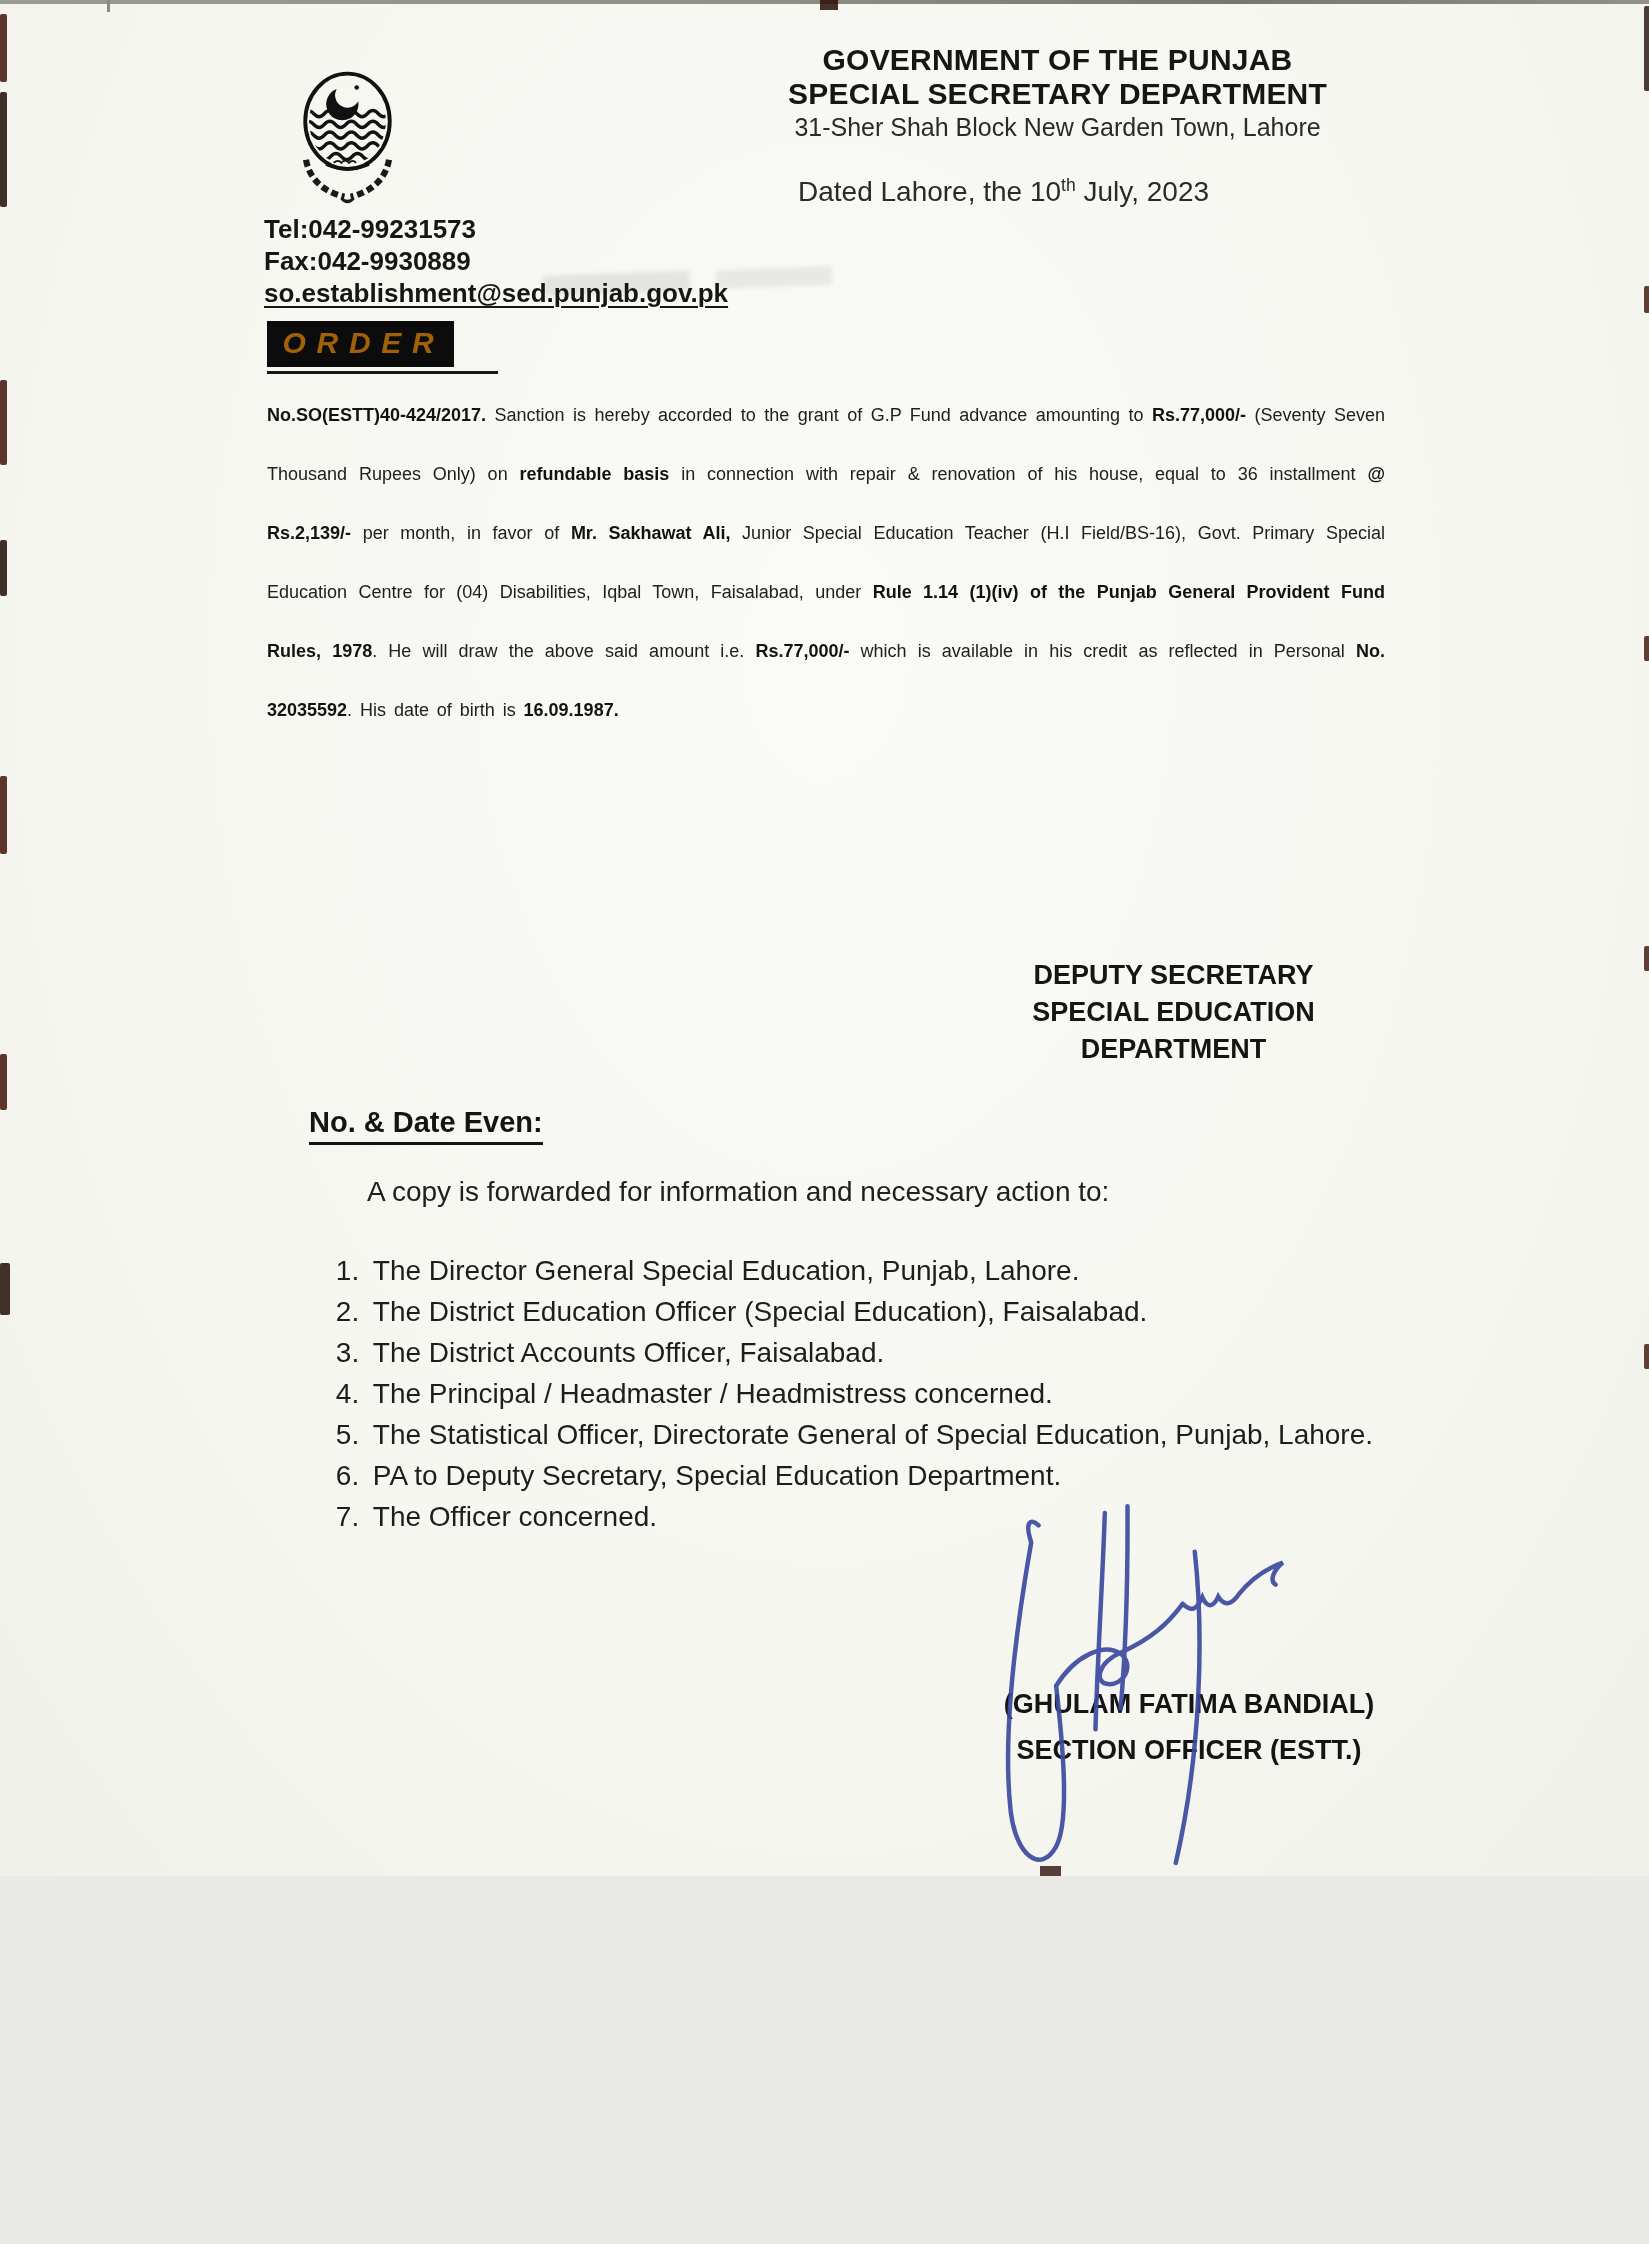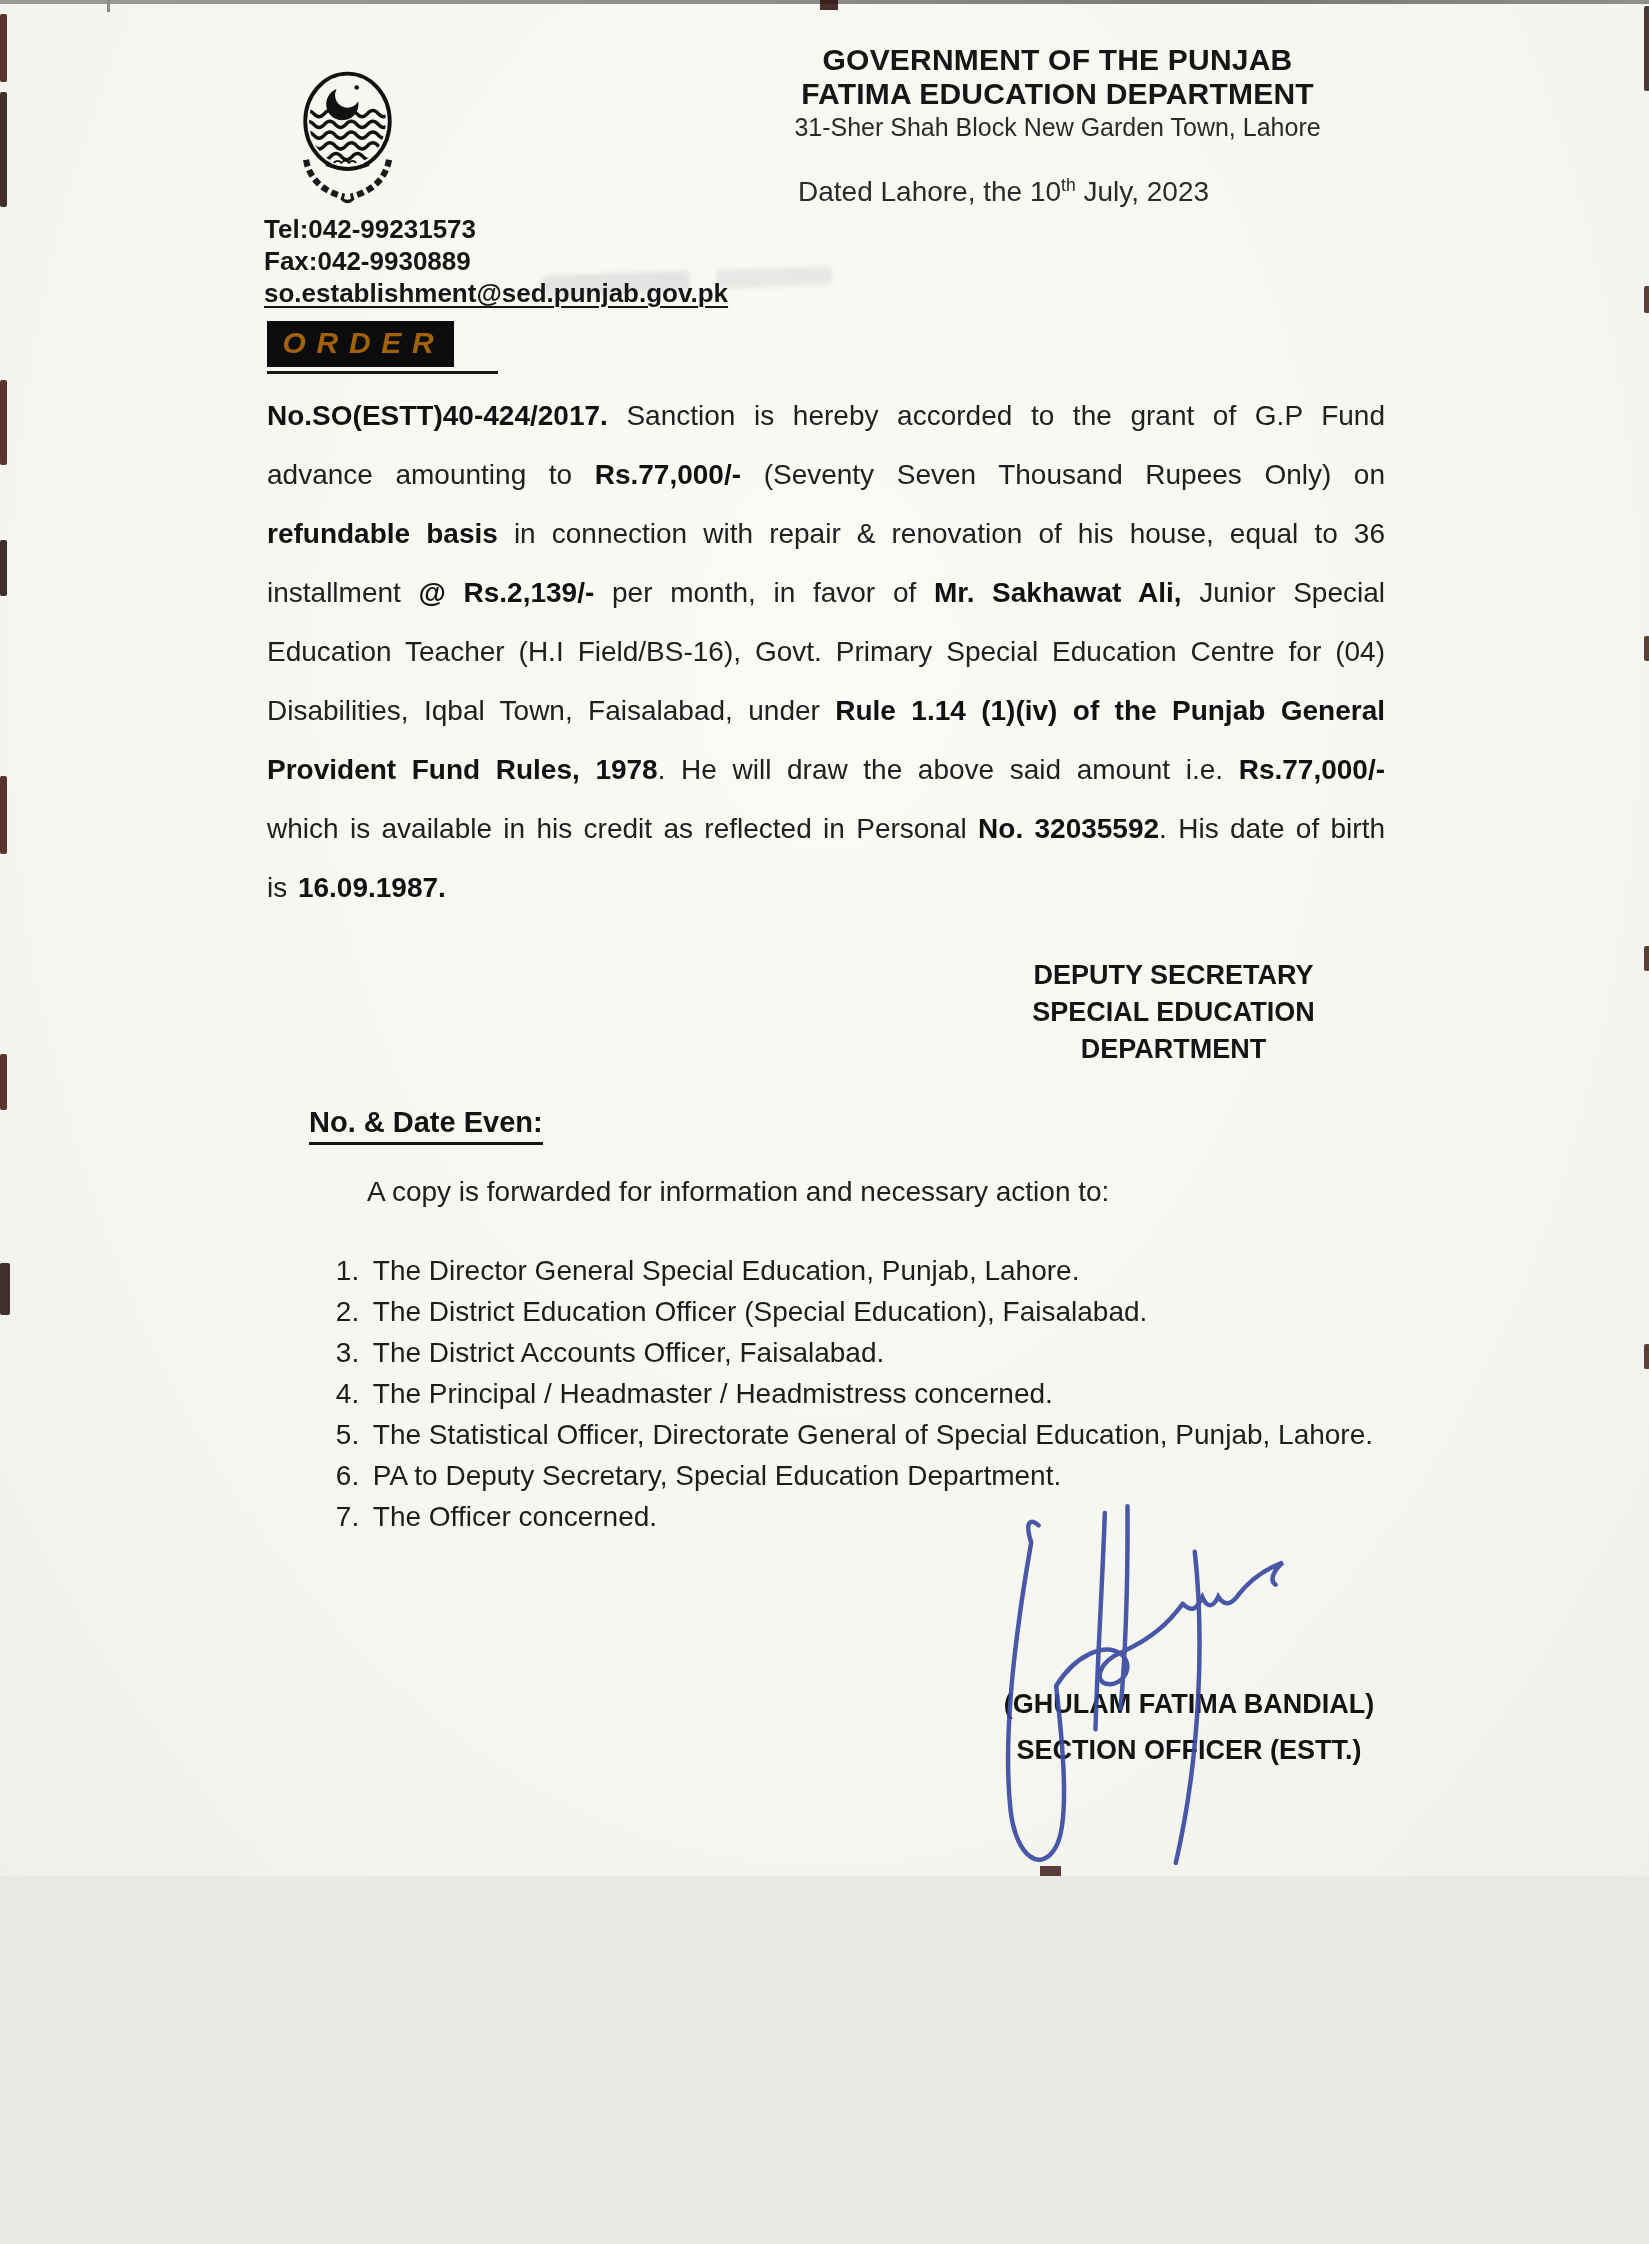--- a/index.html
+++ b/index.html
@@ -34,21 +34,21 @@
   .contact{position:absolute;left:264px;top:213px;font-size:26px;font-weight:bold;line-height:32px;color:#161616;}
   .contact .email{text-decoration:underline;text-decoration-thickness:2.4px;text-underline-offset:3.9px;}
   
   .order-wrap{position:absolute;left:267px;top:321px;}
   .order-box{display:inline-block;background:#0c0c0c;color:#a16207;
     font-style:italic;font-weight:bold;font-size:30px;letter-spacing:10.7px;
     padding:4.9px 9.7px 6.8px 15.5px;}
   .order-underline{width:231px;height:3.9px;background:#181818;margin-top:3.9px;}
   
   .body-par{position:absolute;left:267px;top:386px;width:1118px;
-    font-size:28px;line-height:59px;text-align:justify;margin:0;color:#202020;word-spacing:2.9px;}
+    font-size:18px;line-height:59px;text-align:justify;margin:0;color:#202020;word-spacing:2.9px;}
   .bseg{font-weight:bold;color:#121212;}
   
   .deputy-block{position:absolute;left:999px;top:957px;width:349px;text-align:center;
     font-weight:bold;font-size:27px;line-height:37px;color:#151515;}
   
   .even-heading{position:absolute;left:267px;top:1106px;font-weight:bold;font-size:29px;color:#141414;
     border-bottom:3.4px solid #141414;padding-bottom:2.9px;margin-left:42px;}
   .copy-intro{position:absolute;left:367px;top:1176px;font-size:28px;color:#202020;}
   .dist-list{position:absolute;left:322px;top:1250px;width:1065px;margin:0;
     font-size:28px;line-height:41px;color:#1d1d1d;padding-left:45px;}
@@ -110,21 +110,21 @@
 
     <g stroke="#1a1a1a" fill="none">
       <path d="M 46 122 C 50 146 68 164 96 170" stroke-width="8" stroke-dasharray="9 5"></path>
       <path d="M 154 122 C 150 146 132 164 104 170" stroke-width="8" stroke-dasharray="9 5"></path>
       <path d="M 92 172 q 8 8 16 0 q -8 10 -16 0" stroke-width="3.5"></path>
     </g>
   </svg>
 
   <div class="org-block">
     <div class="org-line">GOVERNMENT OF THE PUNJAB</div>
-    <div class="org-line">FATIMA EDUCATION DEPARTMENT</div>
+    <div class="org-line">SPECIAL SECRETARY DEPARTMENT</div>
     <div class="org-address">31-Sher Shah Block New Garden Town, Lahore</div>
   </div>
 
   <div class="date-line"><span>Dated Lahore, the 10</span><sup>th</sup><span> July, 2023</span></div>
 
   <div class="contact">
     <div>Tel:042-99231573</div>
     <div>Fax:042-9930889</div>
     <div class="email">so.establishment@sed.punjab.gov.pk</div>
   </div>

